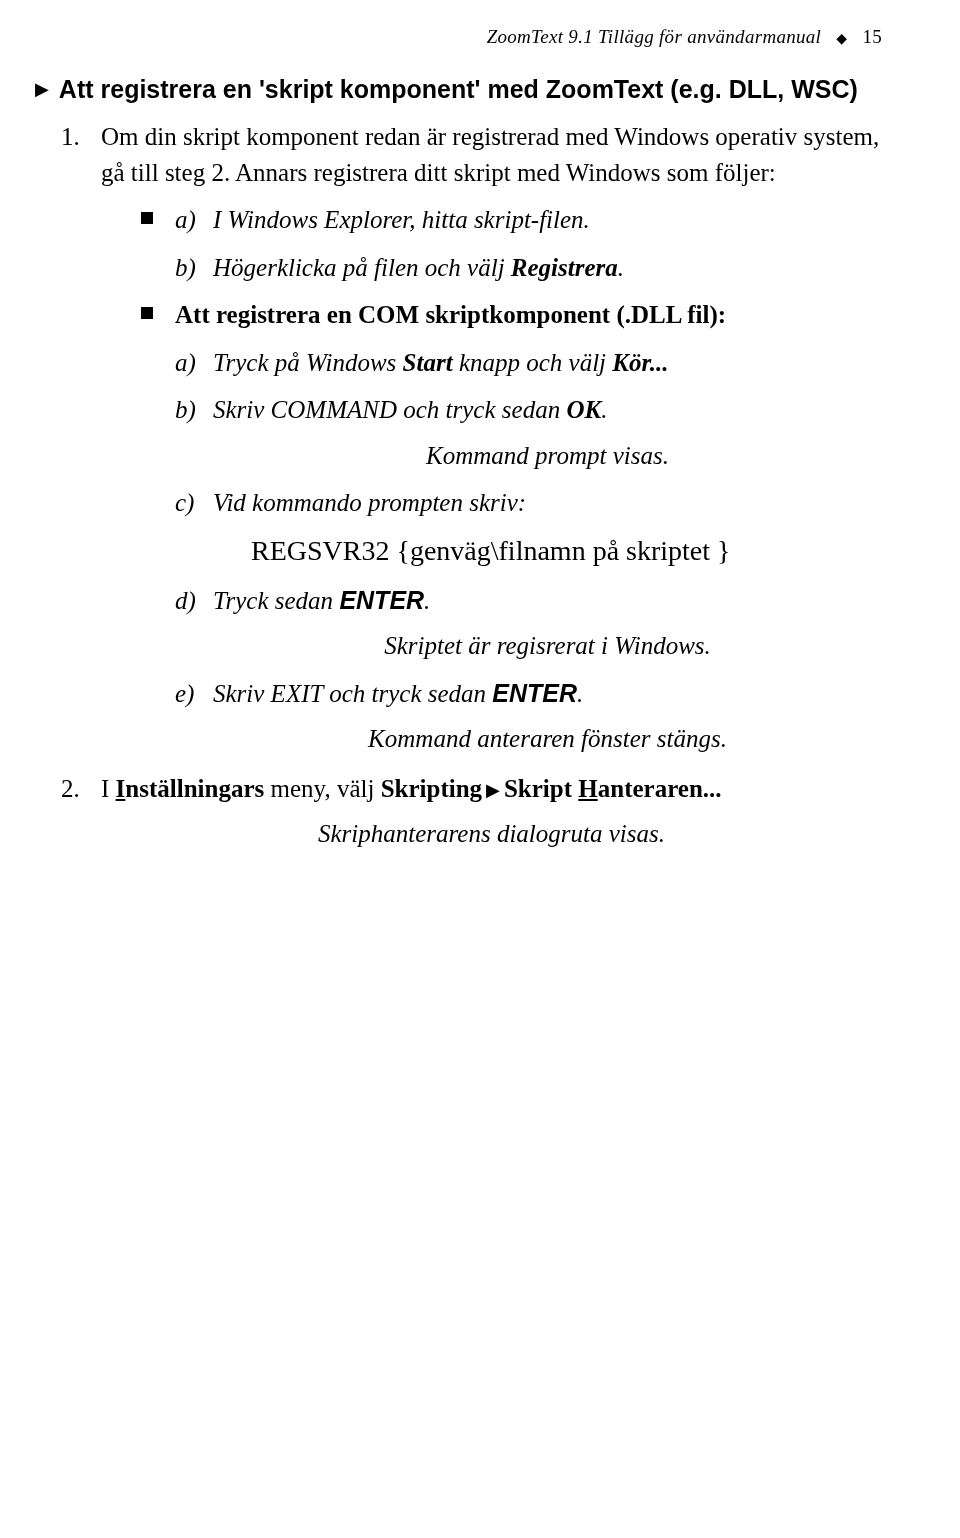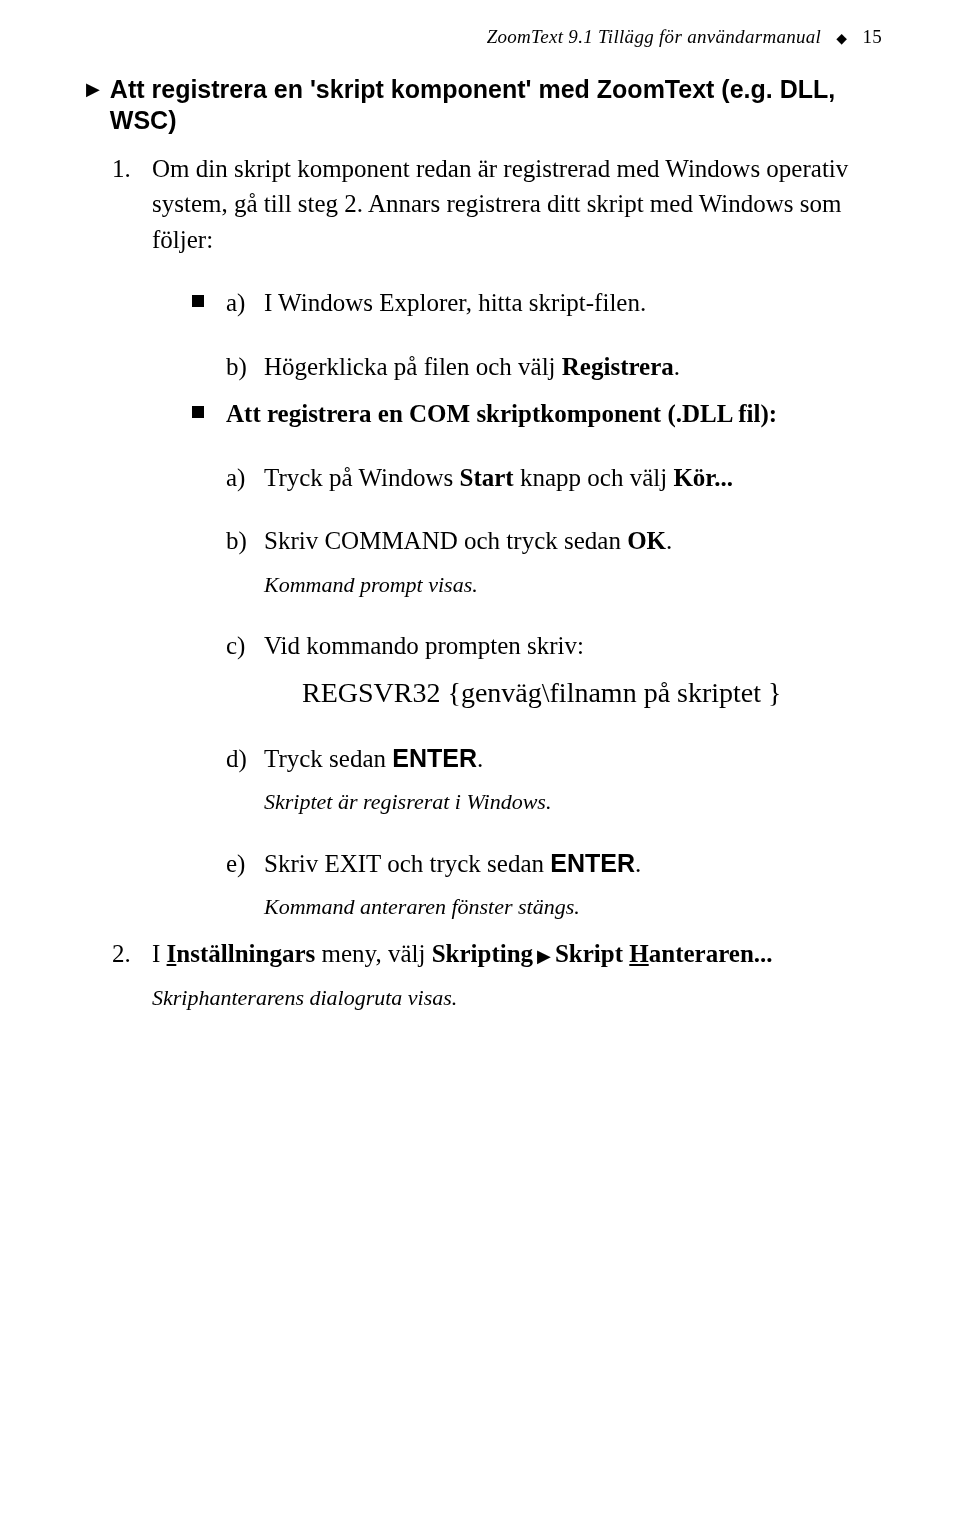--- a/index.html
+++ b/index.html
@@ -6,21 +6,21 @@
     margin: 0;
     padding: 0;
     background: #fff;
     font-family: "Book Antiqua", "Palatino Linotype", Palatino, Georgia, serif;
     color: #000;
   }
   .page {
     width: 960px;
     min-height: 1538px;
     box-sizing: border-box;
-    padding: 26px 78px 40px 112px;
+    padding: 26px 78px 40px 61px;
     position: relative;
   }
   .runhead {
     font-family: Georgia, "Times New Roman", serif;
     font-size: 19px;
     text-align: right;
     margin-bottom: 26px;
     letter-spacing: 0.3px;
   }
   .runhead .em { font-style: italic; }
@@ -102,33 +102,35 @@
     padding: 0;
     margin: 6px 0 0 0;
     counter-reset: alphactr 0;
   }
   ol.alpha > li {
     counter-increment: alphactr;
     position: relative;
     padding-left: 38px;
     font-size: 25px;
     line-height: 1.42;
-    margin-top: 28px;
+    margin-top: 12px;
+    font-style: italic;
   }
   ol.alpha > li::before {
     content: counter(alphactr, lower-alpha) ")";
     position: absolute;
     left: 0;
     top: 0;
   }
   .italic-block {
     font-style: italic;
-    font-size: 22px;
+    font-size: 25px;
     line-height: 1.42;
     margin: 10px 0 0 38px;
+    text-align: center;
   }
   .indent-block {
     font-size: 28px;
     line-height: 1.42;
     margin: 10px 0 0 38px;
   }
   .bold { font-weight: bold; }
   .sans-b {
     font-family: Arial, Helvetica, sans-serif;
     font-weight: bold;

